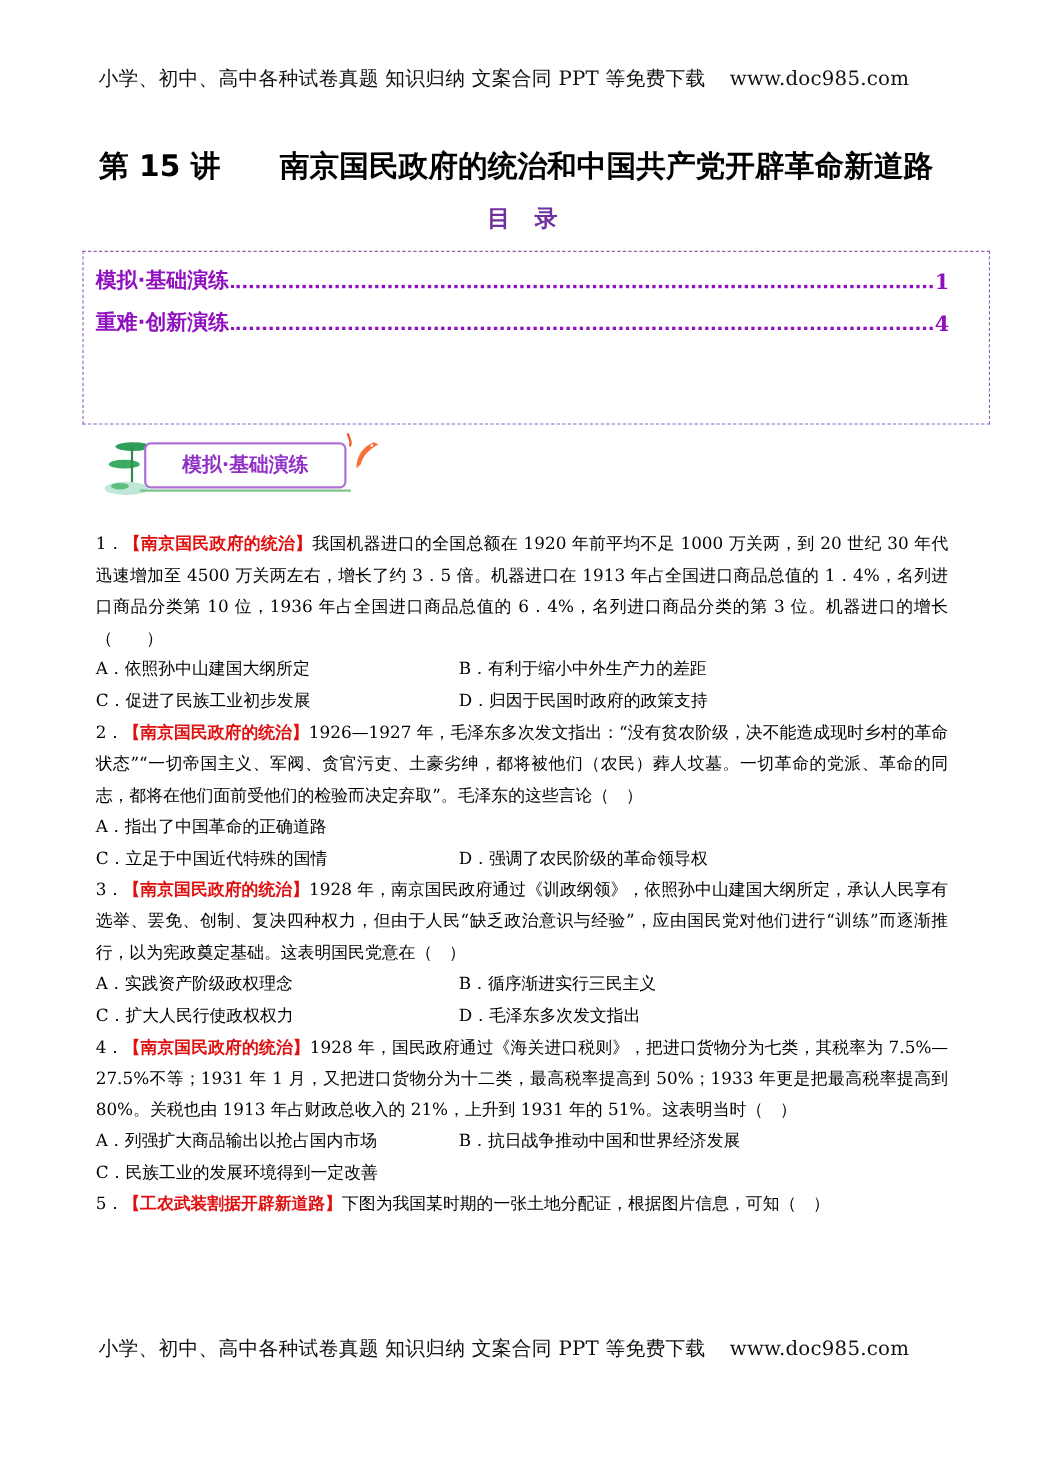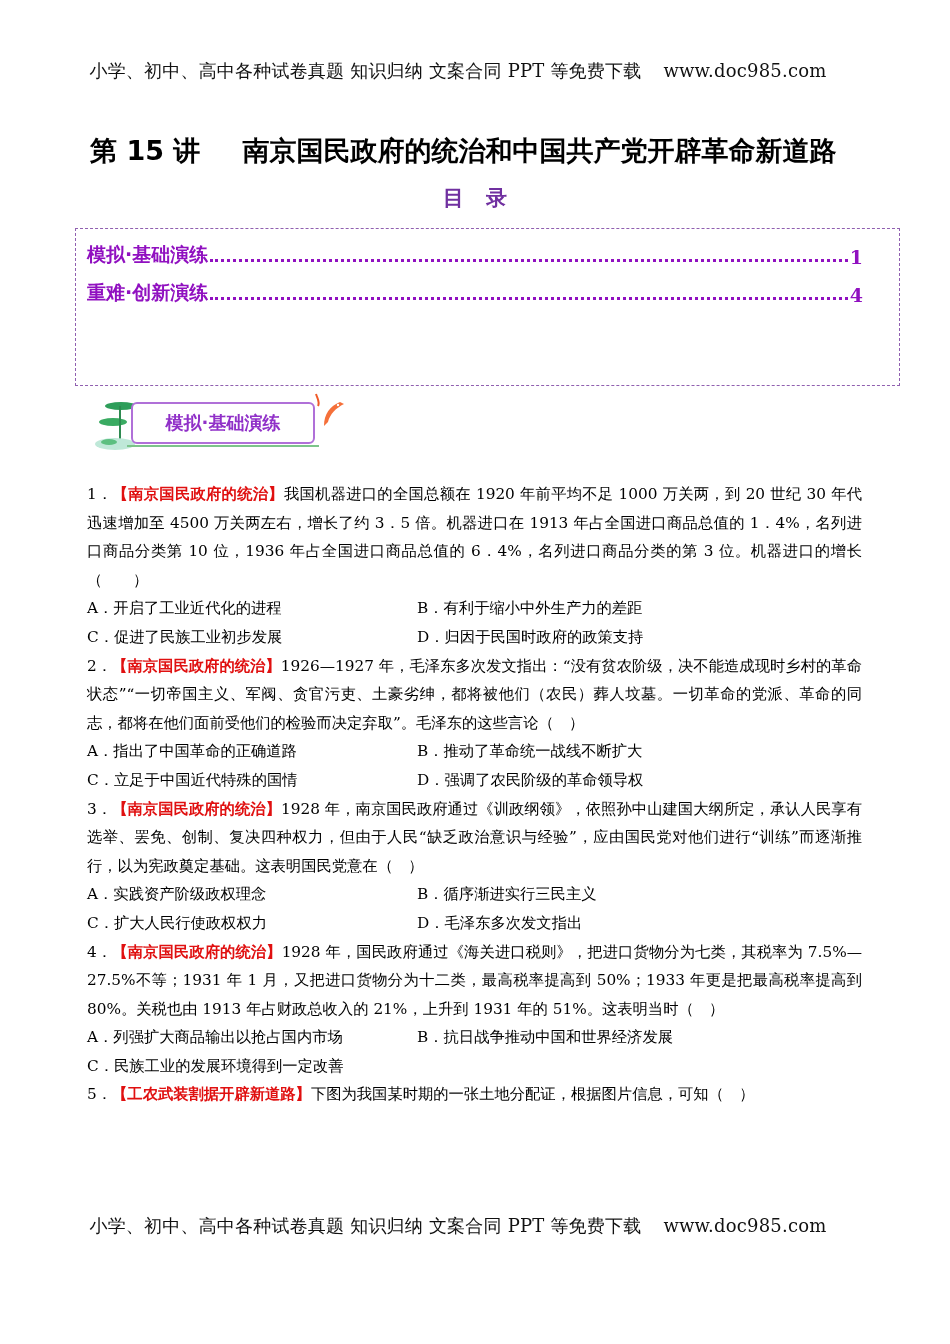--- a/index.html
+++ b/index.html
@@ -11,21 +11,21 @@
   }
   .header-bar { top:59px; }
   .footer-bar { top:1214px; }
   .header-bar .url, .footer-bar .url { margin-left:22px; }
 
   .lesson-title {
     position:absolute; top:133px; left:90px; width:780px;
     font-size:27px; font-weight:bold; font-family:"DejaVu Sans","Liberation Sans",sans-serif;
     white-space:nowrap; letter-spacing:0px;
   }
-  .lesson-title .num { margin-right:42px; }
+  .lesson-title .num { margin-right:54px; }
 
   .toc-heading {
     position:absolute; top:184px; left:0; width:950px; text-align:center;
     font-size:21px; font-weight:bold; color:#7030a0;
     font-family:"DejaVu Sans","Liberation Sans",sans-serif; letter-spacing:22px;
     padding-left:22px; box-sizing:border-box;
   }
 
   .toc-box {
     position:absolute; top:228px; left:75px; width:825px; height:158px;
@@ -112,34 +112,33 @@
     <path d="M30 10 C20 14 14 22 14 34 L18 30 C20 22 26 16 34 12 Z" fill="#f5703a"></path>
     <circle cx="28" cy="13" r="1.2" fill="#fff"></circle>
   </svg>
 </div>
 
 <div class="question-area">
 
   <div>
     <div class="q-stem"><span>1．</span><span class="q-tag">【南京国民政府的统治】</span><span>我国机器进口的全国总额在 1920 年前平均不足 1000 万关两，到 20 世纪 30 年代迅速增加至 4500 万关两左右，增长了约 3．5 倍。机器进口在 1913 年占全国进口商品总值的 1．4%，名列进口商品分类第 10 位，1936 年占全国进口商品总值的 6．4%，名列进口商品分类的第 3 位。机器进口的增长（　　）</span></div>
     <div class="opt-row">
-      <span class="opt">A．开启了工业近代化的进程</span>
+      <span class="opt">A．依照孙中山建国大纲所定</span>
       <span class="opt">B．有利于缩小中外生产力的差距</span>
     </div>
     <div class="opt-row">
       <span class="opt">C．促进了民族工业初步发展</span>
       <span class="opt">D．归因于民国时政府的政策支持</span>
     </div>
   </div>
 
   <div>
     <div class="q-stem"><span>2．</span><span class="q-tag">【南京国民政府的统治】</span><span>1926—1927 年，毛泽东多次发文指出：“没有贫农阶级，决不能造成现时乡村的革命状态”“一切帝国主义、军阀、贪官污吏、土豪劣绅，都将被他们（农民）葬人坟墓。一切革命的党派、革命的同志，都将在他们面前受他们的检验而决定弃取”。毛泽东的这些言论（　）</span></div>
     <div class="opt-row">
       <span class="opt">A．指出了中国革命的正确道路</span>
-      <span class="opt">B．推动了革命统一战线不断扩大</span>
     </div>
     <div class="opt-row">
       <span class="opt">C．立足于中国近代特殊的国情</span>
       <span class="opt">D．强调了农民阶级的革命领导权</span>
     </div>
   </div>
 
   <div>
     <div class="q-stem"><span>3．</span><span class="q-tag">【南京国民政府的统治】</span><span>1928 年，南京国民政府通过《训政纲领》，依照孙中山建国大纲所定，承认人民享有选举、罢免、创制、复决四种权力，但由于人民“缺乏政治意识与经验”，应由国民党对他们进行“训练”而逐渐推行，以为宪政奠定基础。这表明国民党意在（　）</span></div>
     <div class="opt-row">

